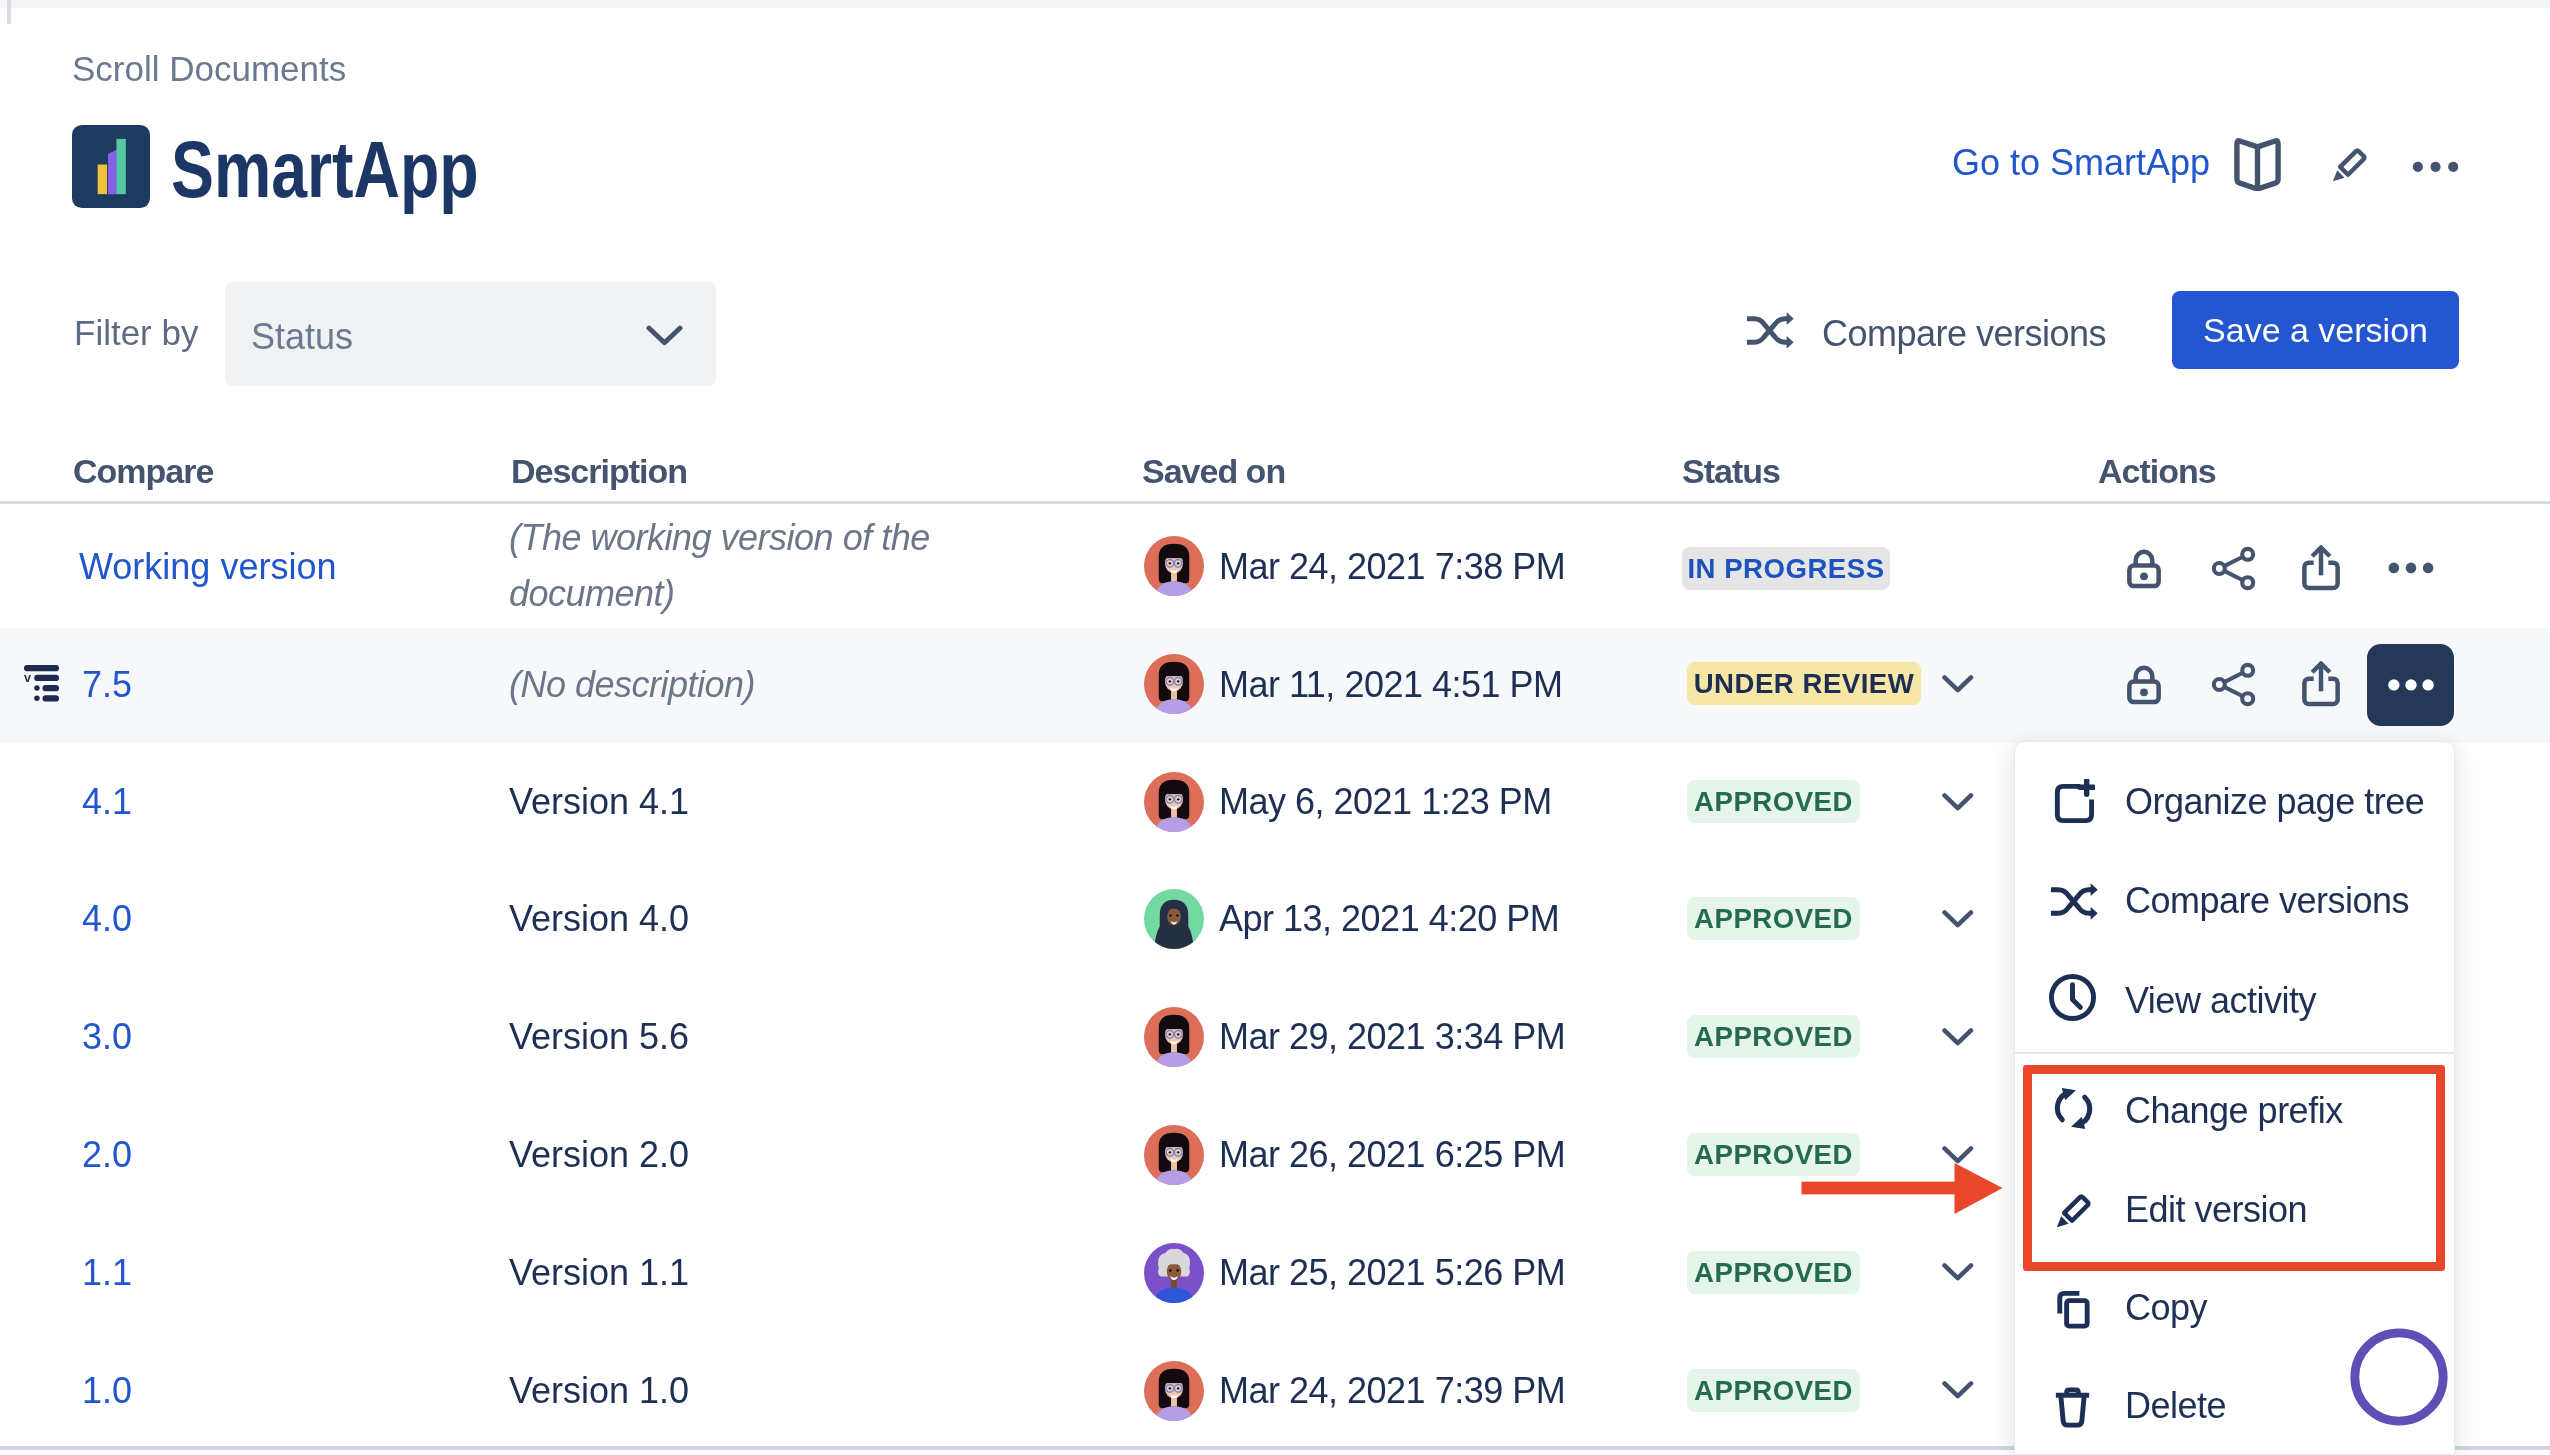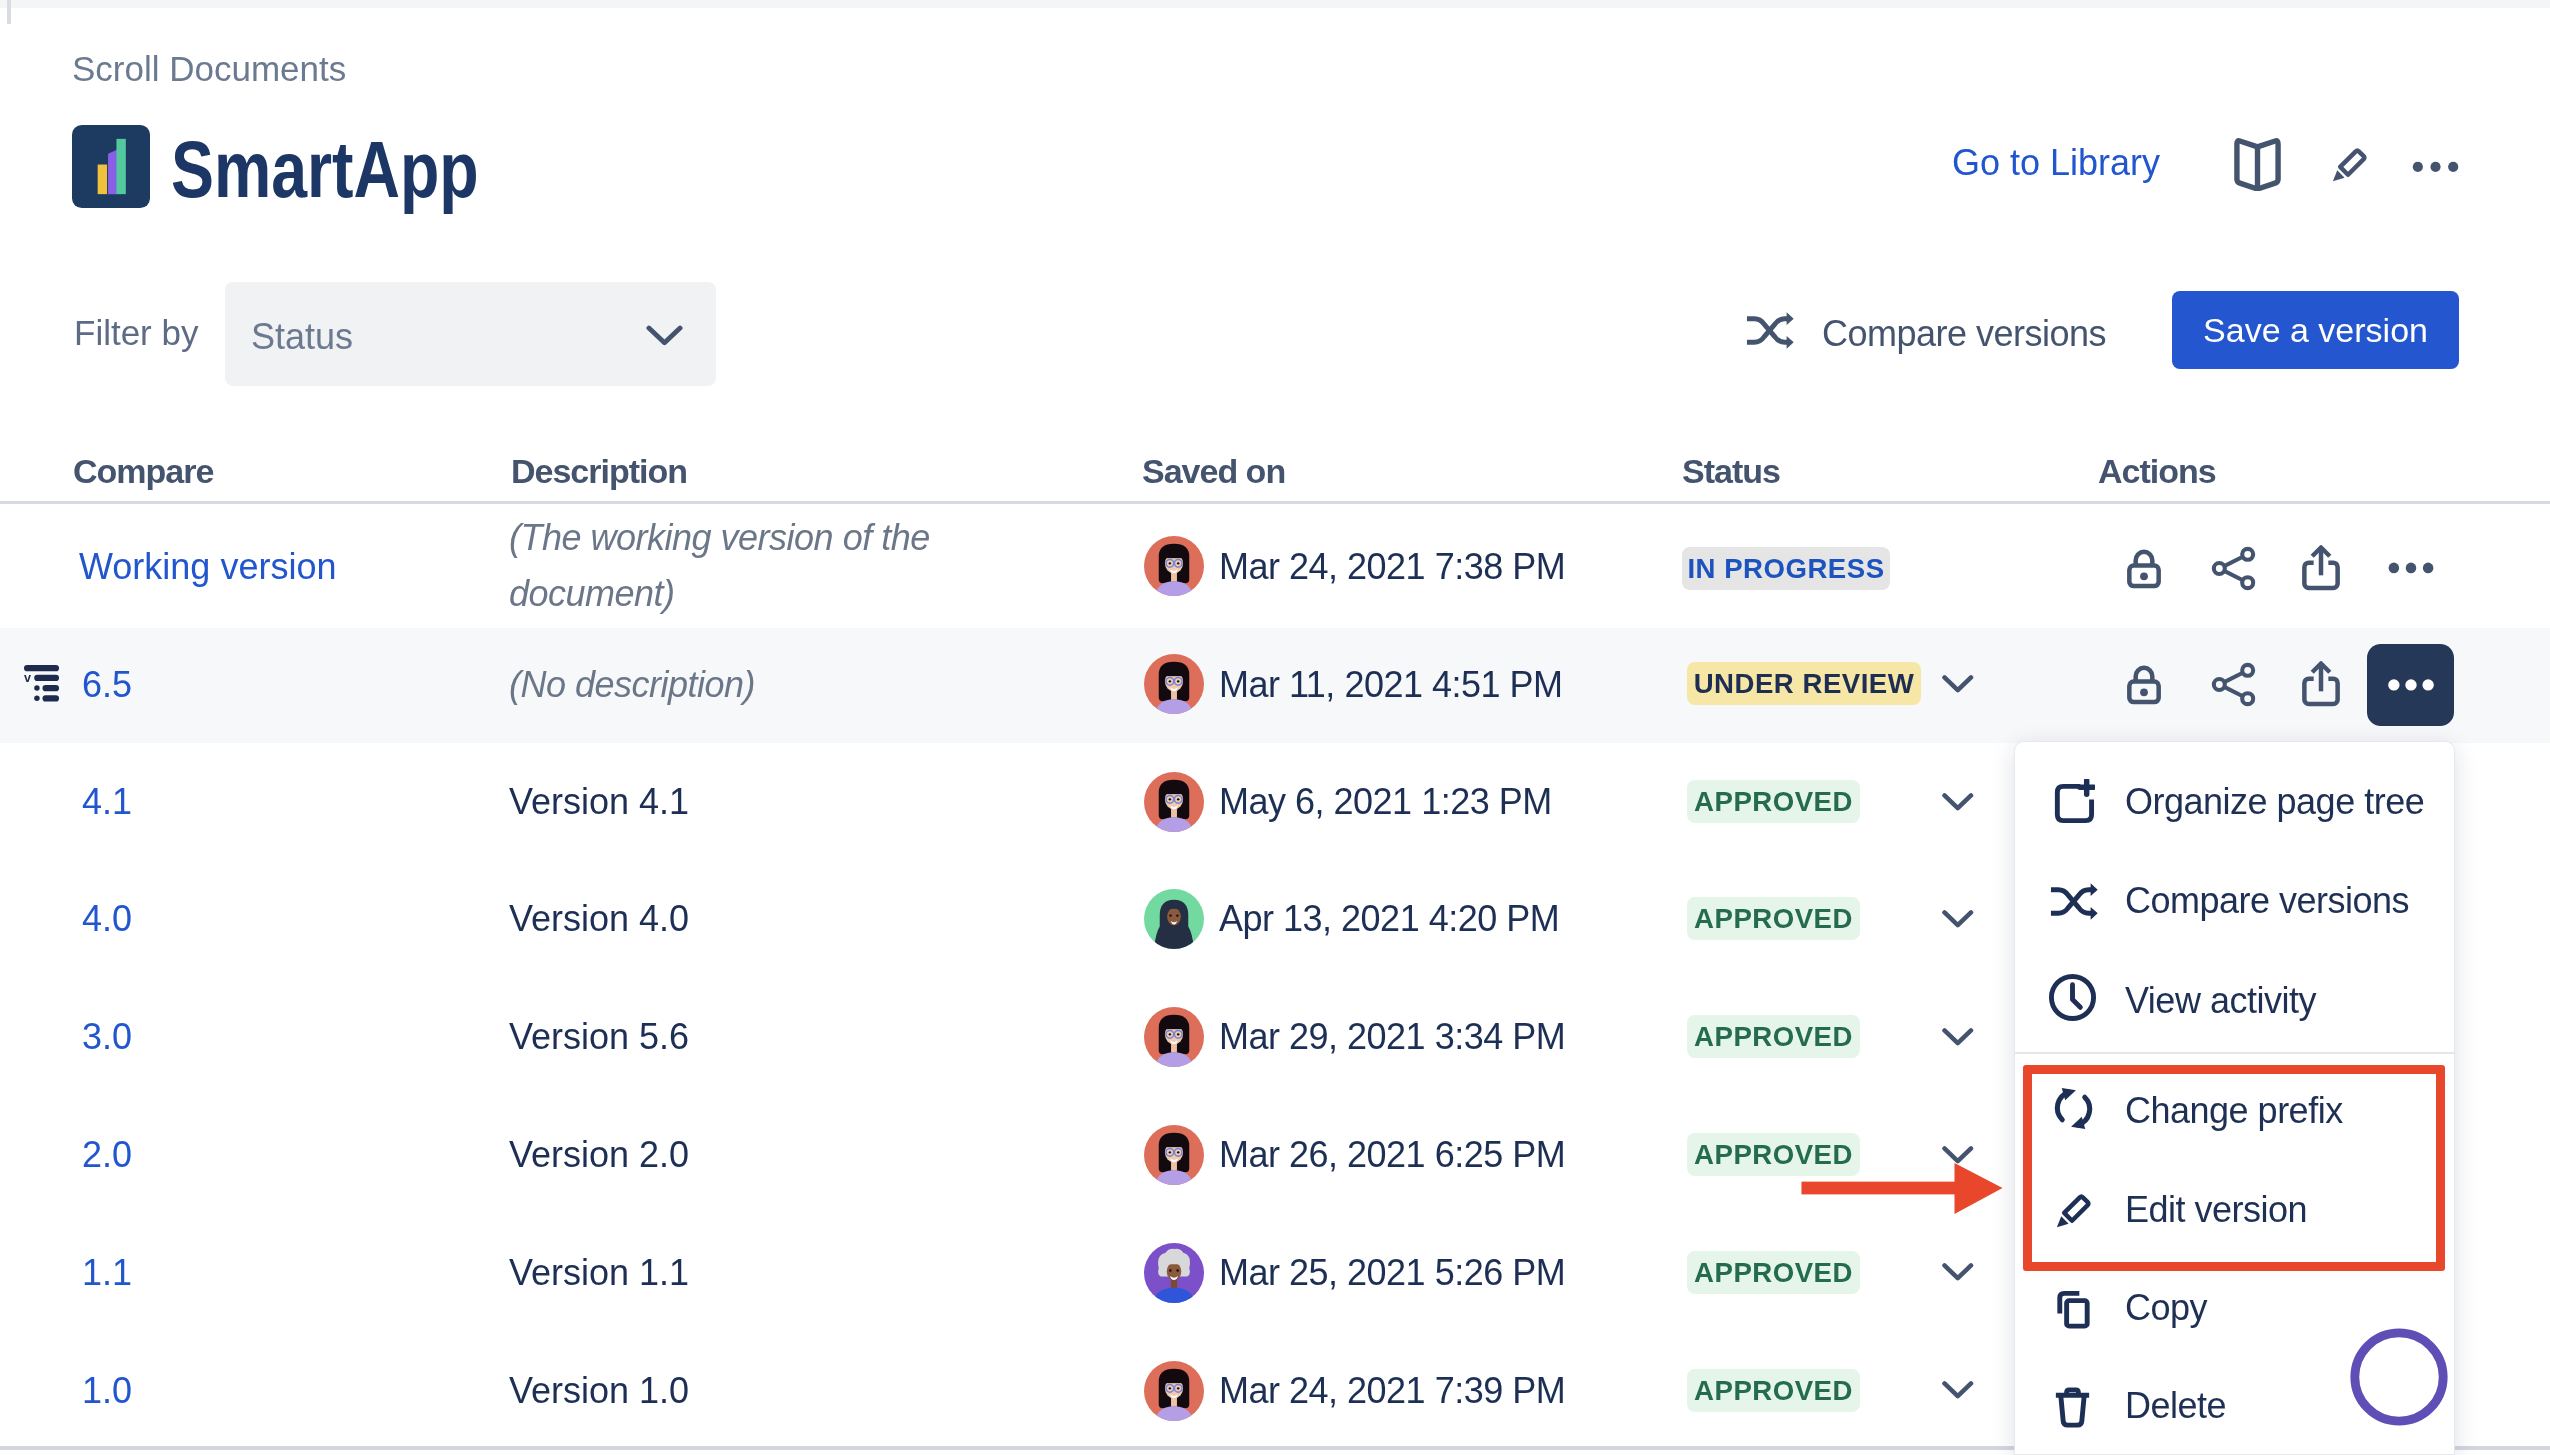--- a/index.html
+++ b/index.html
@@ -22,21 +22,21 @@
   <div class="abs" style="left:72px;top:125px;width:78px;height:83px;background:#1d3a60;border-radius:9.8px;">
     <svg width="78" height="83" viewBox="0 0 79 84">
       <rect x="26" y="40" width="9.5" height="30" fill="#efc13c"></rect>
       <polygon points="36.5,29 45.5,25 45.5,70 36.5,70" fill="#8a5fe8"></polygon>
       <rect x="45" y="14" width="9.5" height="56" fill="#53c9a0"></rect>
     </svg>
   </div>
 
   <div class="abs" style="left:171px;top:124px;font-size:79px;font-weight:bold;color:#1c3666;transform:scaleX(0.815);transform-origin:left top;">SmartApp</div>
 
-  <div class="abs" style="left:1952px;top:142px;font-size:36px;color:#2156ce;">Go to Library</div>
+  <div class="abs" style="left:1952px;top:142px;font-size:36px;color:#2156ce;">Go to SmartApp</div>
   <svg class="abs" style="left:2233px;top:138px;" width="49" height="53" viewBox="0 0 50 54">
     <path d="M25 9 L7 3 Q4 2 4 6 L4 42 Q4 45 7 46 L25 52 L43 46 Q46 45 46 42 L46 6 Q46 2 43 3 Z" fill="none" stroke="#44546e" stroke-width="5.5" stroke-linejoin="round"></path>
     <line x1="25" y1="10" x2="25" y2="51" stroke="#44546e" stroke-width="5.5"></line>
   </svg>
   <svg class="abs" style="left:2326px;top:141px;" width="45" height="47" viewBox="0 0 46 48">
     <path d="M14.5,26.5 L30.5,10.5 Q32,9 33.5,10.5 L38.5,15.5 Q40,17 38.5,18.5 L22.5,34.5 Z" fill="none" stroke="#44546e" stroke-width="4.6" stroke-linejoin="round"></path>
     <path d="M11.5,30 L19,37.5 L7,41 Z" fill="#44546e"></path>
   </svg>
   <svg class="abs" style="left:2409px;top:158px;" width="55" height="17.7" viewBox="0 0 56 18">
     <circle cx="9" cy="9" r="5.2" fill="#44546e"></circle>
@@ -167,21 +167,21 @@
 
   <svg class="abs" style="left:23.6px;top:665px;" width="36" height="37" viewBox="0 0 37 38">
     <rect x="0" y="0" width="36" height="6.5" rx="3.2" fill="#1e2b4e"></rect>
     <text x="0" y="17.5" font-size="13" font-weight="bold" fill="#1e2b4e" font-family="Liberation Sans">v</text>
     <rect x="10.5" y="10" width="25.5" height="6.5" rx="3.2" fill="#1e2b4e"></rect>
     <rect x="10.5" y="20.8" width="5.6" height="5.6" rx="2.8" fill="#1e2b4e"></rect>
     <rect x="19" y="20.5" width="17" height="6.5" rx="3.2" fill="#1e2b4e"></rect>
     <rect x="10.5" y="31.4" width="5.6" height="5.6" rx="2.8" fill="#1e2b4e"></rect>
     <rect x="19" y="31" width="17" height="6.5" rx="3.2" fill="#1e2b4e"></rect>
   </svg>
-  <div class="abs blue" style="left:82px;top:663px;font-size:36px;line-height:43px;">6.5</div>
+  <div class="abs blue" style="left:82px;top:663px;font-size:36px;line-height:43px;">7.5</div>
   <div class="abs" style="left:509px;top:663px;font-size:36px;line-height:43px;font-style:italic;letter-spacing:-0.5px;color:#6b7789;">(No description)</div>
   <svg class="abs" style="left:1144px;top:654px;" width="60" height="60" viewBox="0 0 61 61">
       <use href="#av-a"></use>
     </svg>
   <div class="abs navy" style="left:1219px;top:663px;font-size:36px;line-height:43px;letter-spacing:-0.5px;">Mar 11, 2021 4:51 PM</div>
   <div class="abs" style="left:1687px;top:662px;width:234px;height:43px;background:#f7e7a6;border-radius:7.9px;color:#1e2d52;font-size:27.6px;font-weight:bold;letter-spacing:0.5px;text-align:center;line-height:43px;">UNDER REVIEW</div>
   <svg class="abs" style="left:1942px;top:675px;" width="31.5" height="17.7" viewBox="0 0 32 18">
       <use href="#ic-chev"></use>
     </svg>
   <svg class="abs" style="left:2122px;top:662px;" width="44" height="44" viewBox="0 0 45 45">

